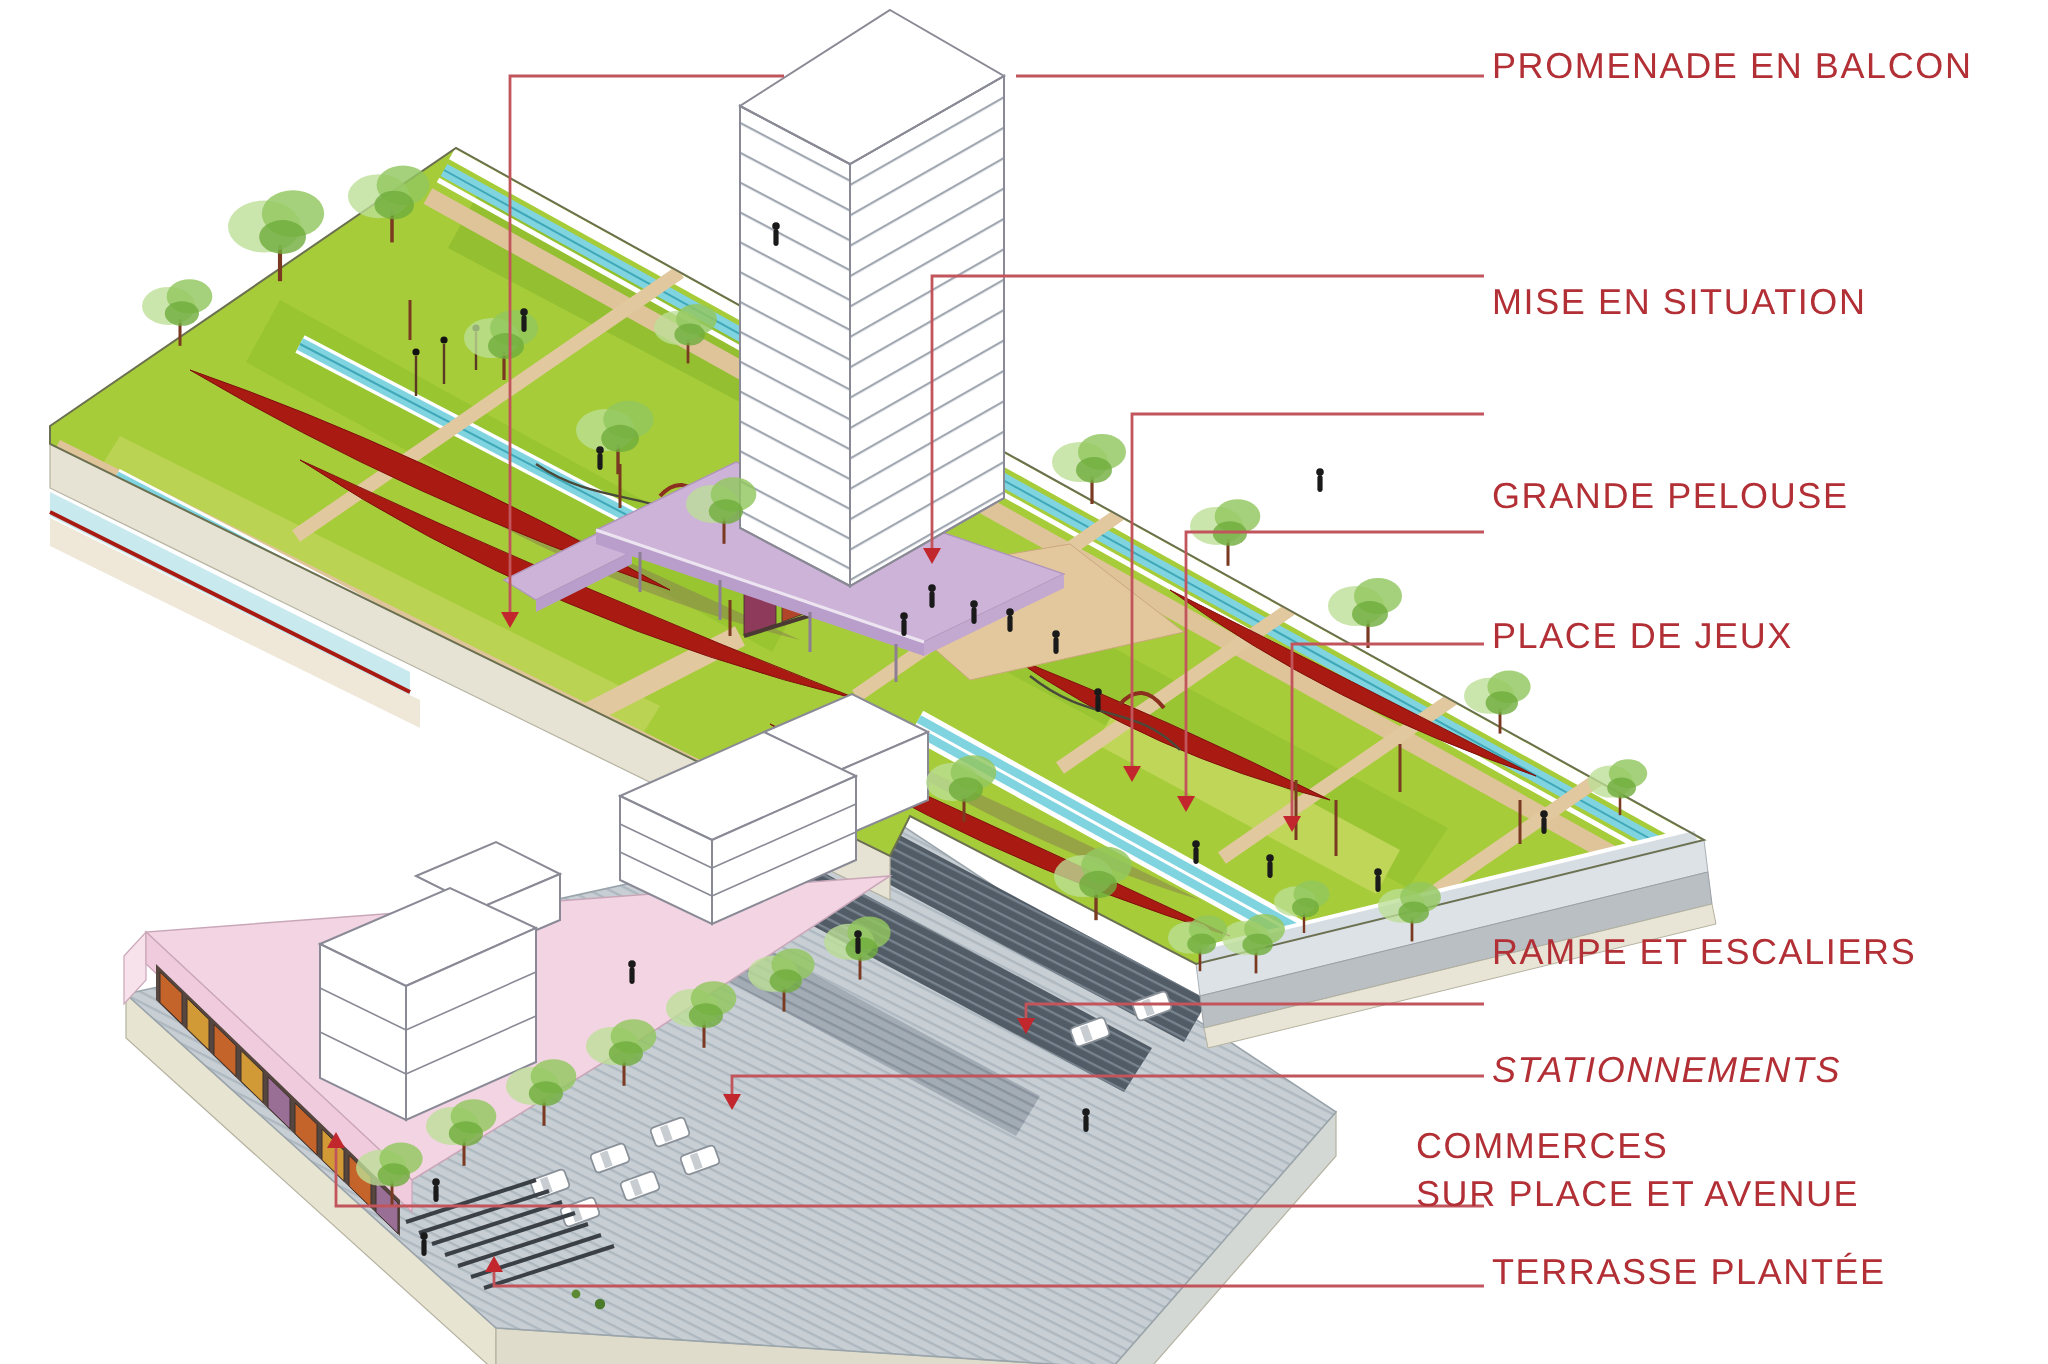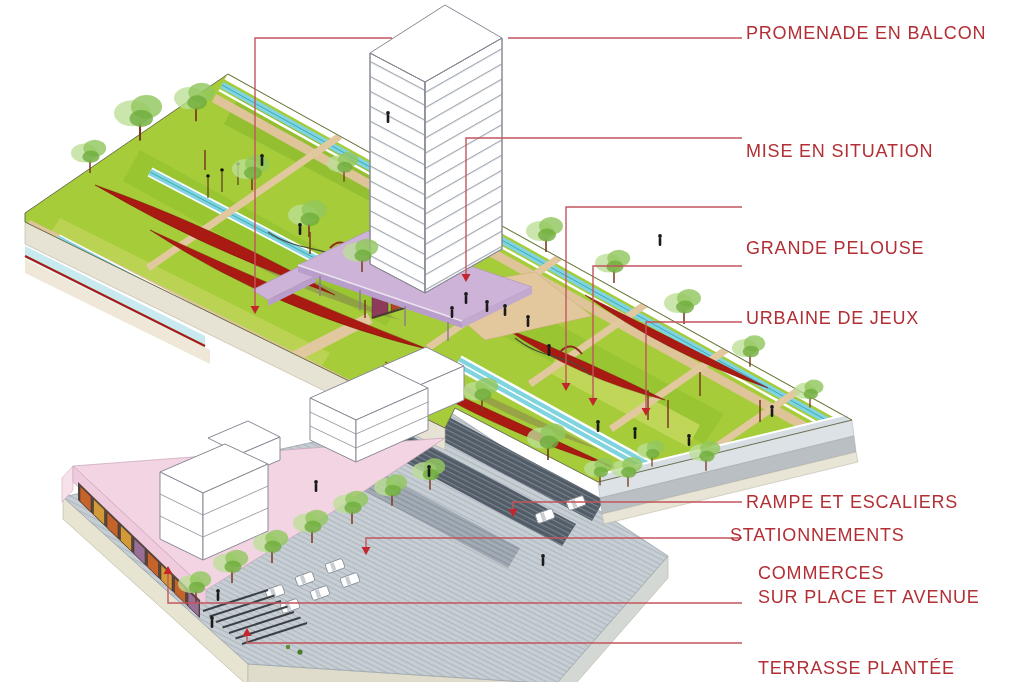--- a/index.html
+++ b/index.html
@@ -339,29 +339,29 @@
 <div class="ann-label" style="left: 746px; top: 21px;">
   <span>PROMENADE EN BALCON</span>
 </div>
 <div class="ann-label" style="left: 746px; top: 95px; margin-top: 44px;">
   <span>MISE EN SITUATION</span>
 </div>
 <div class="ann-label" style="left: 746px; top: 236px;">
   <span>GRANDE PELOUSE</span>
 </div>
 <div class="ann-label" style="left: 746px; top: 306px;">
-  <span>URBAINE DE JEUX</span>
-</div>
-<div class="ann-label" style="left: 746px; top: 490px;">
+  <span>PLACE DE JEUX</span>
+</div>
+<div class="ann-label" style="left: 746px; top: 464px;">
   <span>RAMPE ET ESCALIERS</span>
 </div>
-<div class="ann-label" style="left: 730px; top: 523px;">
+<div class="ann-label" style="left: 746px; top: 523px; font-style: italic;">
   <span>STATIONNEMENTS</span>
 </div>
-<div class="ann-label" style="left: 758px; top: 561px;">
+<div class="ann-label" style="left: 708px; top: 561px;">
   <span>COMMERCES</span>
   <span class="l2">SUR PLACE ET AVENUE</span>
 </div>
-<div class="ann-label" style="left: 746px; top: 656px; margin-left: 12px;">
+<div class="ann-label" style="left: 746px; top: 624px;">
   <span>TERRASSE PLANTÉE</span>
 </div>
 
 </div>
 
 </body></html>

